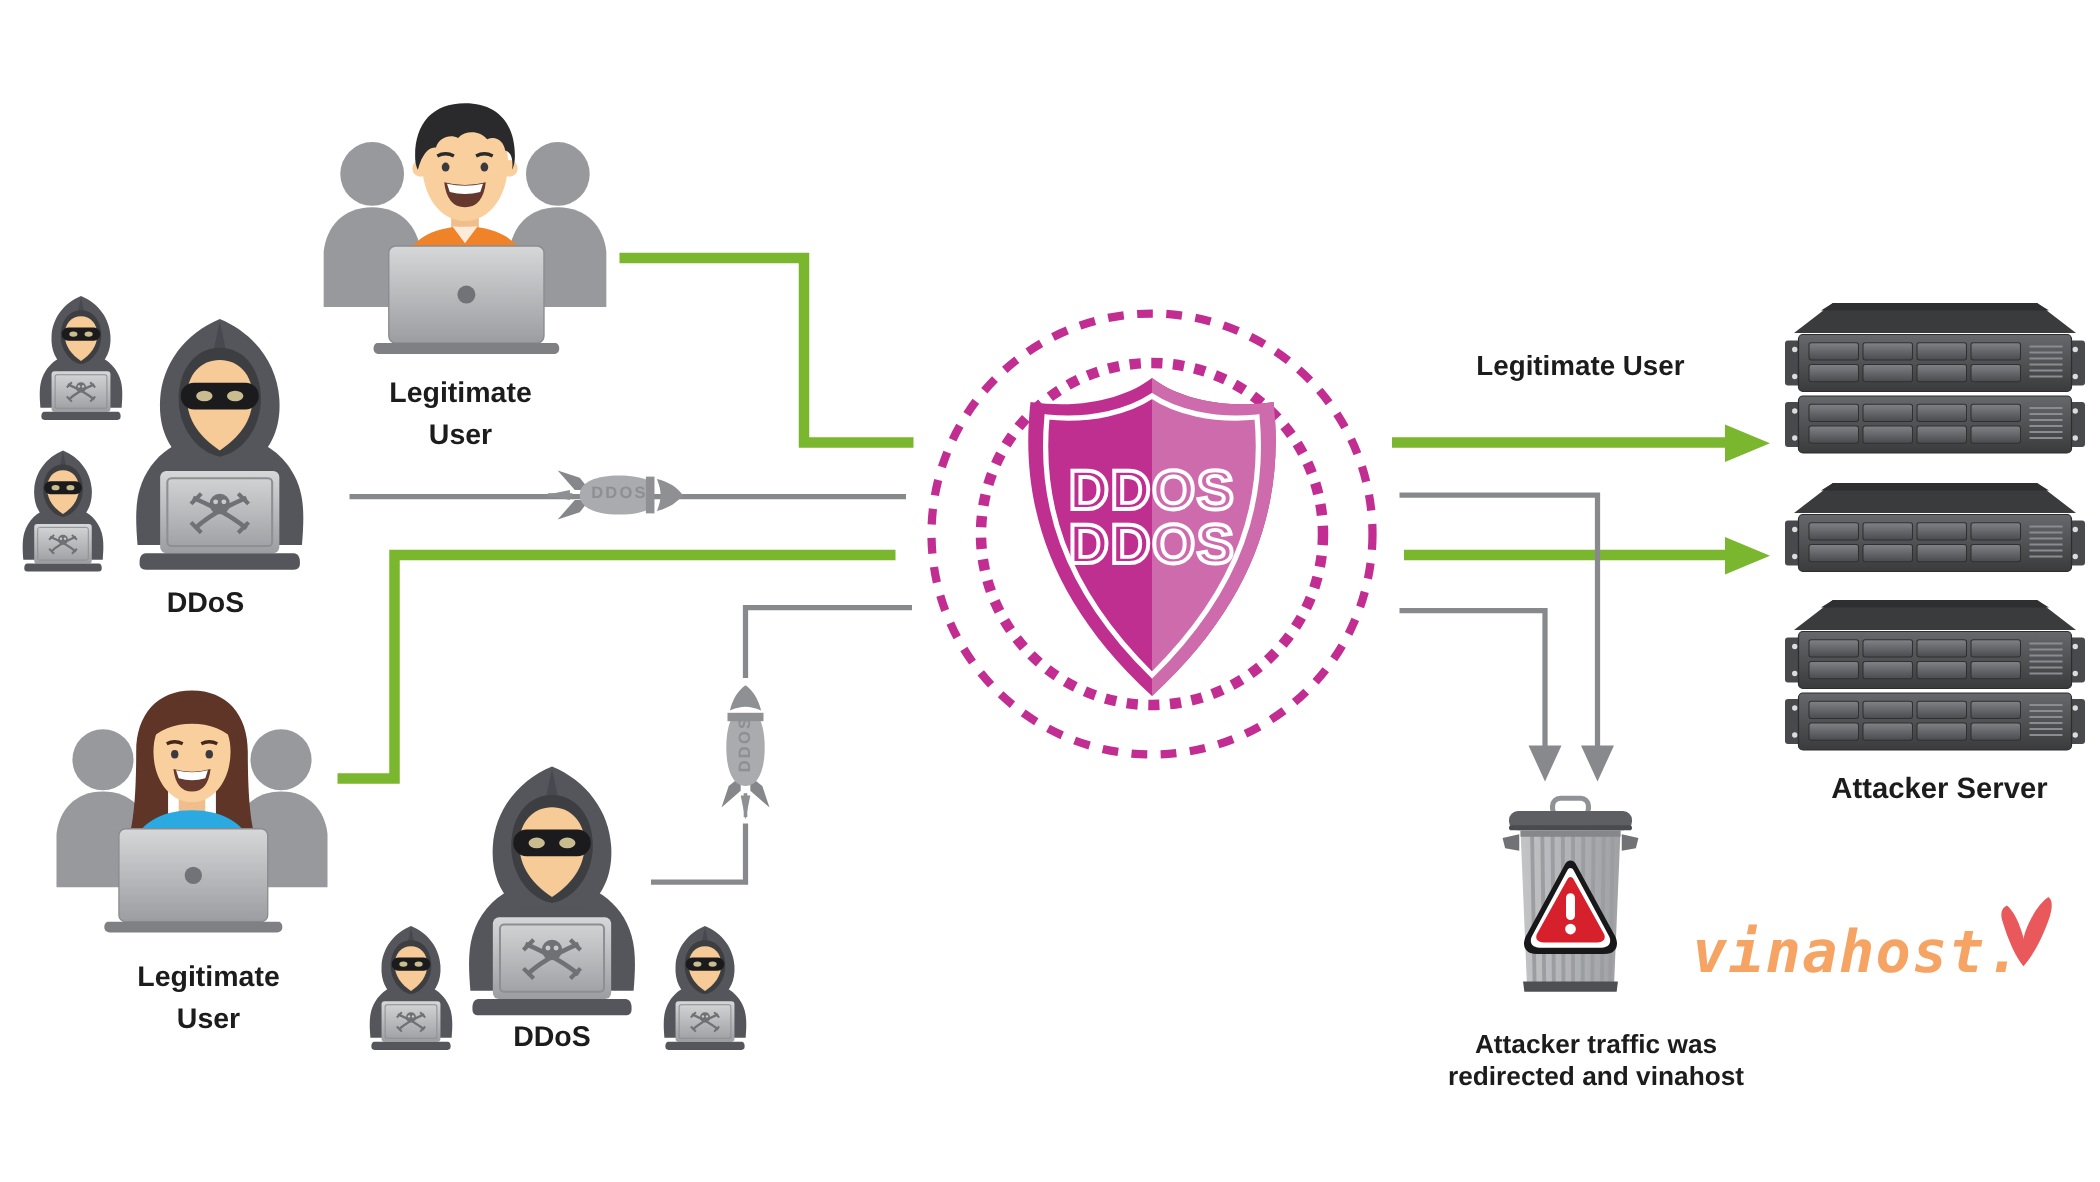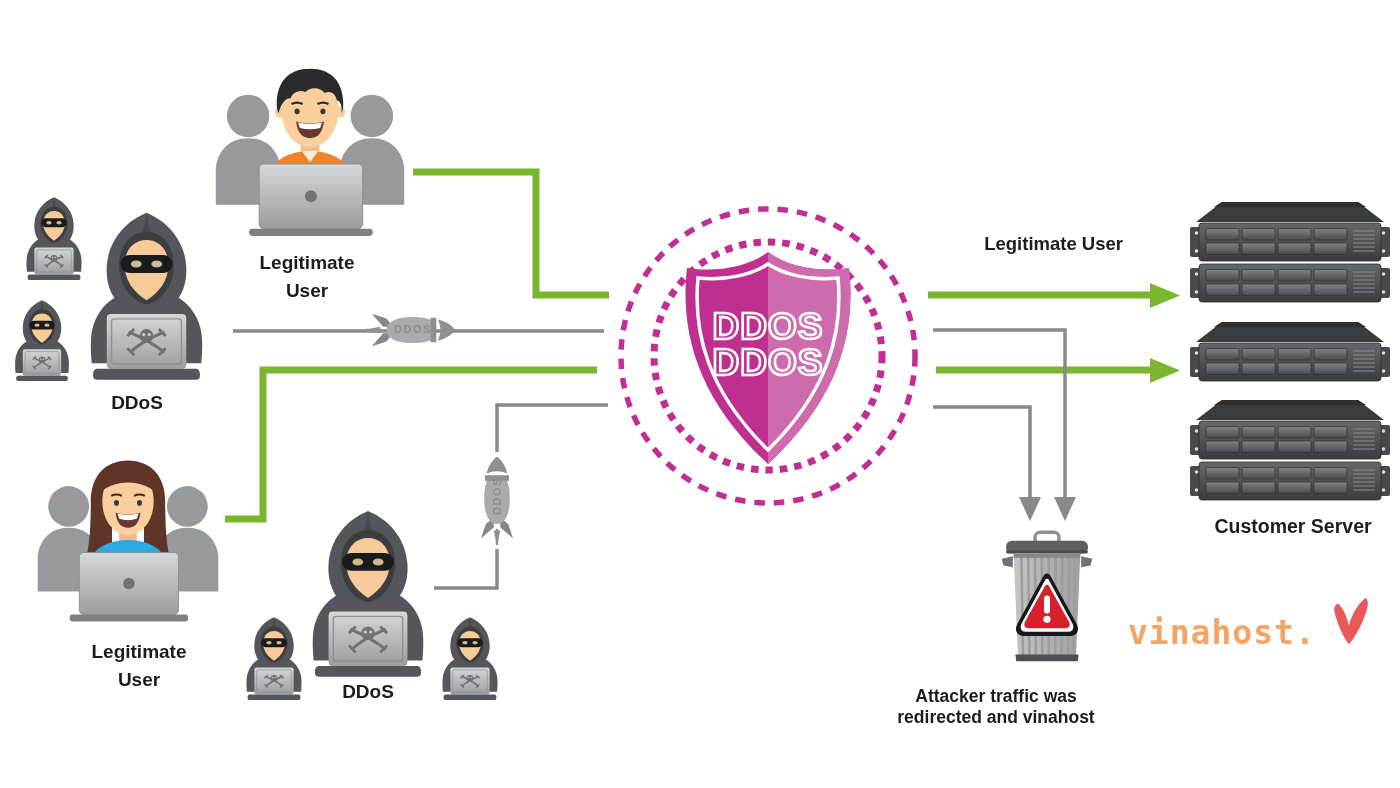--- a/index.html
+++ b/index.html
@@ -8,21 +8,21 @@
   .abs{position:absolute;}
   .layer-connectors{z-index:1;}
   .layer-figures{z-index:2;}
   .lbl{position:absolute;z-index:3;font-weight:bold;color:#1c1c1c;text-align:center;}
   .lbl div{white-space:nowrap;}
   .shield-text{position:absolute;z-index:3;text-align:center;font-weight:bold;
                color:transparent;-webkit-text-stroke:2.6px #ffffff;letter-spacing:1px;}
   .missile-text{position:absolute;z-index:3;font-weight:bold;font-size:11px;
                 color:#8d8f92;text-align:center;letter-spacing:1.5px;}
   .logo-text{position:absolute;z-index:3;font-family:"DejaVu Sans Mono",monospace;
-             font-weight:bold;font-size:33px;color:#f6a464;letter-spacing:1px;}
+             font-weight:bold;font-size:39px;color:#f6a464;letter-spacing:1px;font-style:italic;}
 </style>
 </head>
 <body>
 
 <div id="canvas">
 
   <svg width="0" height="0" style="position:absolute" aria-hidden="true">
     <defs>
       <linearGradient id="g-lap" x1="0" y1="0" x2="0" y2="1">
         <stop offset="0" stop-color="#D6D7D9"></stop>
@@ -299,20 +299,20 @@
     <div>DDOS</div>
   </div>
 
   <div class="missile-text" style="left:380px;top:323px;width:66px;">DDOS</div>
   <div class="missile-text" style="left:465px;top:490px;width:64px;transform:rotate(-90deg);">DDOS</div>
 
   <div class="lbl" style="left:923px;top:231px;width:200px;font-size:18.5px;line-height:26px;text-align:right;">
     <div>Legitimate User</div>
   </div>
 
-  <div class="lbl" style="left:1198px;top:515px;width:190px;font-size:19.5px;">Customer Server</div>
-
-  <div class="lbl" style="left:890px;top:686px;width:212px;font-size:17.5px;line-height:20.5px;text-align:center;">
+  <div class="lbl" style="left:1198px;top:515px;width:190px;font-size:19.5px;">Attacker Server</div>
+
+  <div class="lbl" style="left:958px;top:686px;width:212px;font-size:17.5px;line-height:20.5px;text-align:center;">
     <div>Attacker traffic was</div>
     <div>redirected and vinahost</div>
   </div>
 
 </div>
 
 </body></html>

